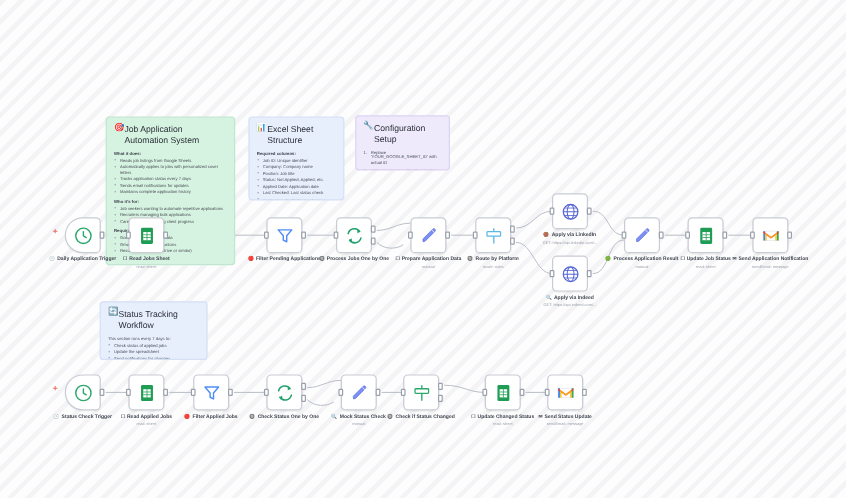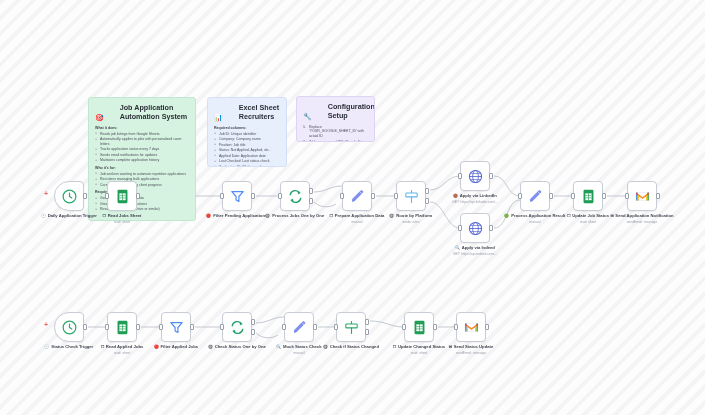--- a/index.html
+++ b/index.html
@@ -23,22 +23,22 @@
     position:absolute;
     border-radius:3px;
     padding:5px 6px 6px 6px;
     overflow:hidden;
     line-height:1.28;
   }
   .note-green { background:#d6f2e0; border:1px solid #bfe6cf; }
   .note-blue  { background:#e8effc; border:1px solid #d3e0f6; }
   .note-purple{ background:#eee9fb; border:1px solid #ddd4f4; }
   .note-title {
-    font-size:7.2px; font-weight:bold; color:#2b2f38;
-    display:flex; gap:16px; align-items:flex-end;
+    font-size:7.2px; font-weight:normal; color:#2b2f38;
+    display:flex; gap:0; align-items:flex-start;
     margin-bottom:4px; line-height:1.3;
   }
   .note-title .glyph { font-size:7px; line-height:1.1; flex:0 0 auto; }
   .note-sub { font-size:3.6px; font-weight:bold; color:#40454f; margin:3px 0 1.5px; }
   .note-p  { font-size:3.5px; color:#4b505a; margin-bottom:1.5px; }
   .note-li { font-size:3.5px; color:#4b505a; padding-left:5px; position:relative; margin-bottom:1px; }
   .note-li:before { content:"\25AA"; position:absolute; left:0.5px; top:-0.5px; font-size:3.2px; color:#6d737f; }
   .note-ol { font-size:3.5px; color:#4b505a; padding-left:6px; position:relative; margin-bottom:1.6px; }
   .note-ol .num { position:absolute; left:0; top:0; }
 
@@ -138,21 +138,21 @@
     <div class="note-li">Career coaches tracking client progress</div>
     <div class="note-sub">Requirements:</div>
     <div class="note-li">Google Sheets with job data</div>
     <div class="note-li">Gmail account for notifications</div>
     <div class="note-li">Resume URL (Google Drive or similar)</div>
   </div>
 
   <div class="note note-blue" style="left:207px; top:97px; width:80px; height:70px;">
     <div class="note-title">
       <span class="glyph">📊</span>
-      <span>Excel Sheet Recruiters</span>
+      <span>Excel Sheet Structure</span>
     </div>
     <div class="note-sub">Required columns:</div>
     <div class="note-li">Job ID: Unique identifier</div>
     <div class="note-li">Company: Company name</div>
     <div class="note-li">Position: Job title</div>
     <div class="note-li">Status: Not Applied, Applied, etc.</div>
     <div class="note-li">Applied Date: Application date</div>
     <div class="note-li">Last Checked: Last status check</div>
     <div class="note-li">Application ID: Platform reference</div>
   </div>
@@ -162,20 +162,30 @@
       <span class="glyph">🔧</span>
       <span>Configuration Setup</span>
     </div>
     <div class="note-ol"><span class="num">1.</span><span>Replace 'YOUR_GOOGLE_SHEET_ID' with actual ID</span></div>
     <div class="note-ol"><span class="num">2.</span><span>Add your resume URL (Google Drive link)</span></div>
     <div class="note-ol"><span class="num">3.</span><span>Customize cover letter template</span></div>
     <div class="note-ol"><span class="num">4.</span><span>Update email addresses</span></div>
 
   </div>
 
+  <div class="note note-blue" style="left:83px; top:251px; width:90px; height:49px;">
+    <div class="note-title">
+      <span class="glyph">🔄</span>
+      <span>Status Tracking Workflow</span>
+    </div>
+    <div class="note-p" style="margin-top:3px;">This section runs every 7 days to:</div>
+    <div class="note-li">Check status of applied jobs</div>
+    <div class="note-li">Update the spreadsheet</div>
+    <div class="note-li">Send notifications for changes</div>
+  </div>
 
   <span class="plus-marker" style="left:44px; top:190px;">+</span>
 
   <div class="node node-trigger" style="left:54px; top:181px;">
     <div class="node-box">
       <svg class="ico" viewBox="0 0 24 24">
         <circle cx="12" cy="12" r="9" fill="none" stroke="#2aa86b" stroke-width="1.7"></circle>
         <path d="M12 7.2V12l3.3 2.1" fill="none" stroke="#2aa86b" stroke-width="1.7" stroke-linecap="round"></path>
       </svg>
       <span class="port out"></span>

